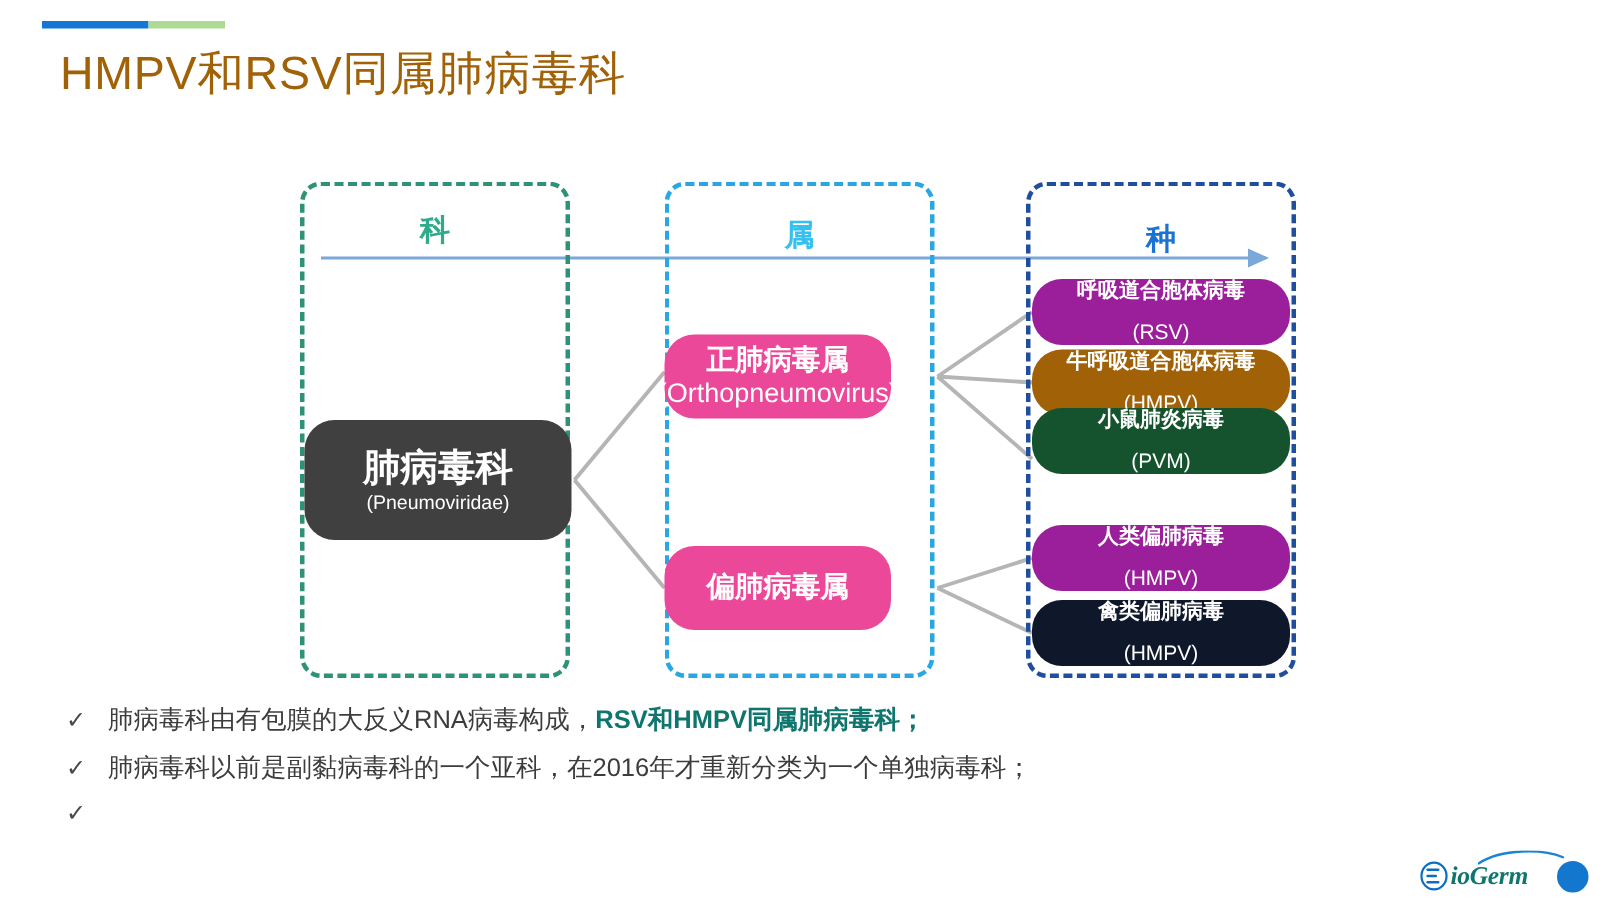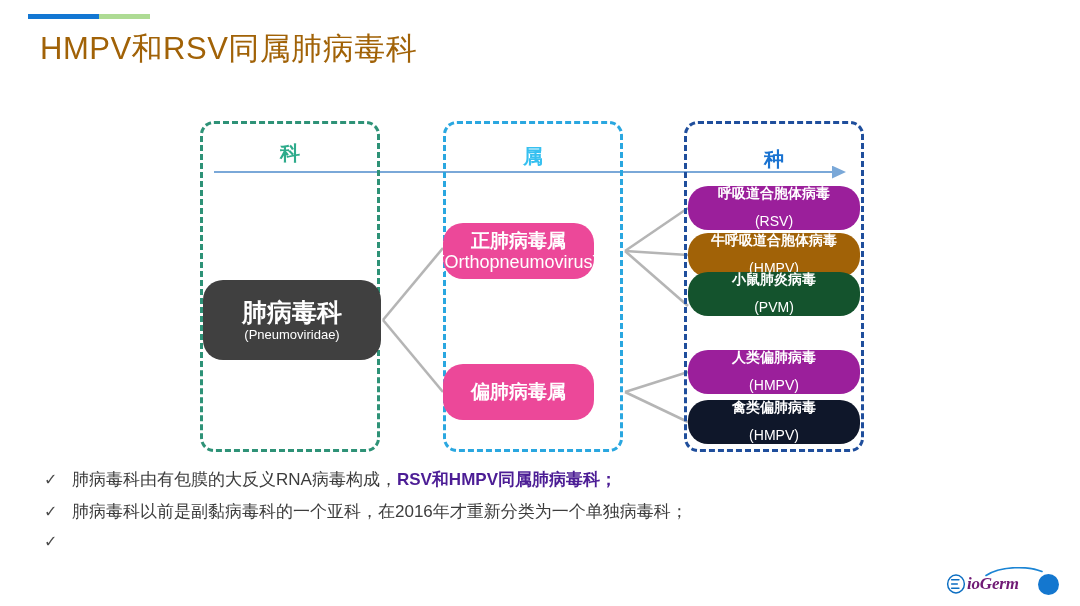--- a/index.html
+++ b/index.html
@@ -137,21 +137,21 @@
     font-size: 17px;
     color: #3c3c3c;
     white-space: nowrap;
   }
   .bullet-check {
     flex: 0 0 28px;
     font-size: 16px;
     color: #4a4a4a;
   }
   .bullet-text .hl {
-    color: #4c1d95;
+    color: #0f766e;
     font-weight: bold;
   }
 
   
   .footer-logo {
     position: absolute;
     left: 946px;
     top: 570px;
     display: flex;
     align-items: center;
@@ -160,21 +160,21 @@
   .logo-mark {
     width: 20px; height: 20px;
     margin-right: 1px;
   }
   .logo-word {
     position: relative;
     font-family: "Liberation Serif", "DejaVu Serif", serif;
     font-style: italic;
     font-weight: bold;
     font-size: 17px;
-    color: #701a75;
+    color: #0f766e;
     letter-spacing: -0.2px;
   }
   .logo-swoosh {
     position: absolute;
     left: 18px;
     top: -7px;
     width: 58px;
     height: 10px;
   }
   .footer-dot {

